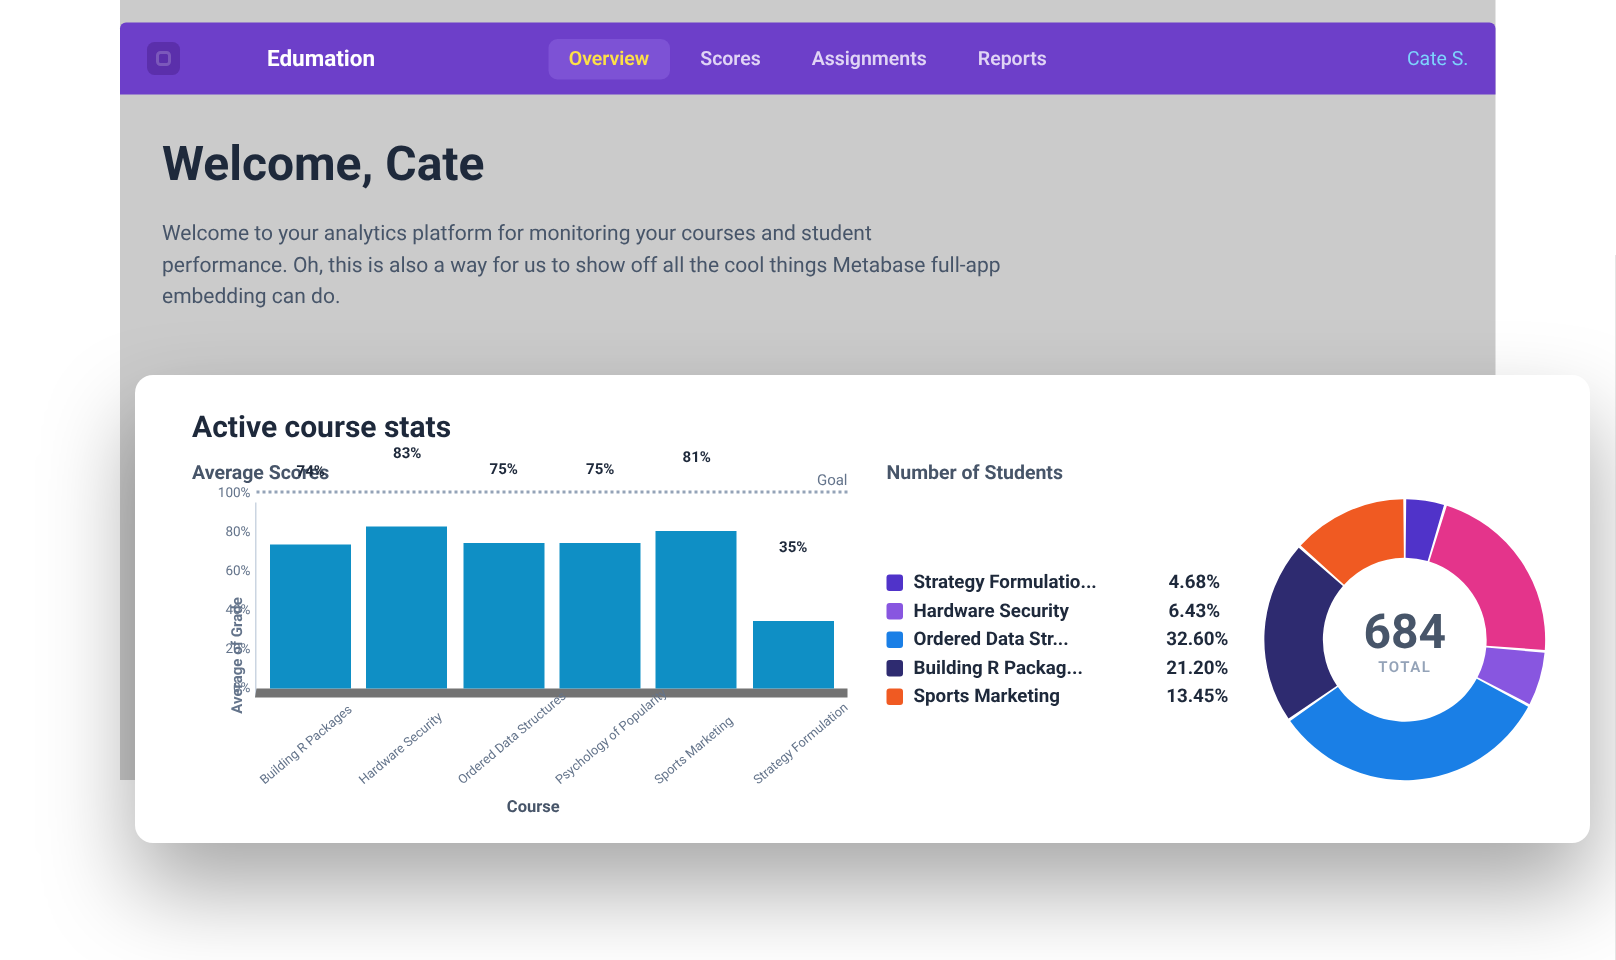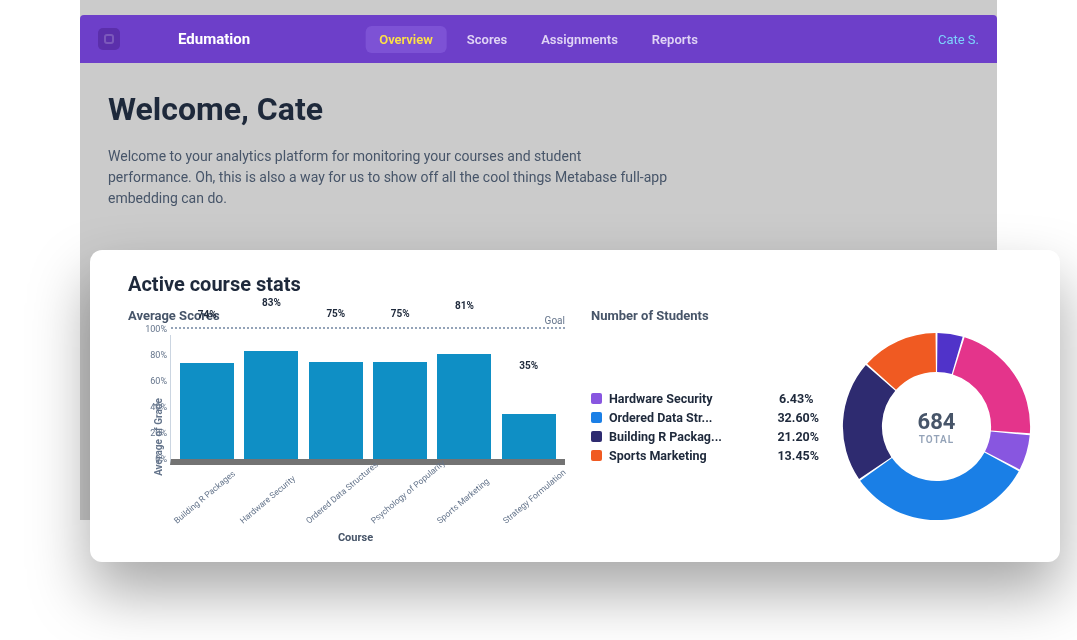--- a/index.html
+++ b/index.html
@@ -215,21 +215,21 @@
 .swatch { width: 11px; height: 11px; border-radius: 2px; margin-right: 7px; flex-shrink: 0; }
 .legend-name { flex: 1; white-space: nowrap; overflow: hidden; text-overflow: ellipsis; max-width: 160px; }
 .legend-pct { margin-left: 10px; }
 .donut-box { position: relative; width: 195px; height: 195px; flex-shrink: 0; }
 .donut-svg { width: 195px; height: 195px; transform: rotate(-90deg); }
 .donut-center {
   position: absolute;
   inset: 0;
   display: flex; flex-direction: column; align-items: center; justify-content: center;
 }
-.donut-num { font-size: 22px; font-weight: 700; color: #475569; }
+.donut-num { font-size: 32px; font-weight: 700; color: #475569; }
 .donut-total { font-size: 10px; letter-spacing: 1px; color: #94a3b8; font-weight: 600; }
 </style>
 </head>
 <body>
 
 <div class="page-bg"></div>
 
 <div class="navbar">
   <div class="logo-box">
       <div class="logo-inner"></div>
@@ -302,20 +302,25 @@
             <div class="xtick">Strategy Formulation</div>
           </div>
         <div class="x-axis-label">Course</div>
       </div>
     </div>
     <div class="chart-col">
       <div class="chart-subtitle">Number of Students</div>
       <div class="donut-col">
         <div class="legend" id="donut-legend">
             <div class="legend-row">
+              <div class="swatch" style="background: rgb(80, 51, 201);"></div>
+              <div class="legend-name">Strategy Formulatio...</div>
+              <div class="legend-pct">4.68%</div>
+            </div>
+            <div class="legend-row">
               <div class="swatch" style="background: rgb(136, 86, 224);"></div>
               <div class="legend-name">Hardware Security</div>
               <div class="legend-pct">6.43%</div>
             </div>
             <div class="legend-row">
               <div class="swatch" style="background: rgb(26, 127, 230);"></div>
               <div class="legend-name">Ordered Data Str...</div>
               <div class="legend-pct">32.60%</div>
             </div>
             <div class="legend-row">

